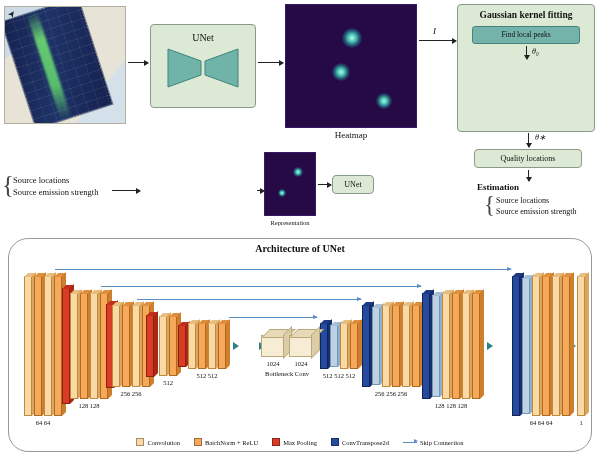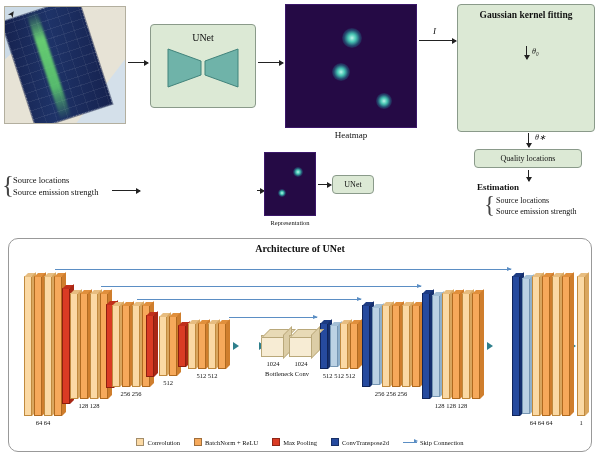--- a/index.html
+++ b/index.html
@@ -38,21 +38,21 @@
   .streak { position:absolute; left:32%; top:0; width:11px; height:100%; filter:blur(1px);
     background:linear-gradient(to bottom, rgba(96,210,110,0), rgba(110,220,115,.9) 25%, rgba(96,210,110,.85) 70%, rgba(96,210,110,0)); }
 
   
   .purple-img { background:#250a45; border:1px solid #3b1769; overflow:hidden; position:absolute; }
   .blob { position:absolute; border-radius:50%;
     background:radial-gradient(circle, #b9f5e9 0%, #46c4b2 28%, rgba(35,125,145,.55) 55%, rgba(37,10,69,0) 78%); }
 
   
   #arch { position:absolute; left:8px; top:238px; width:584px; height:214px;
-          border:1px solid #999; border-radius:10px; background:#fff; overflow:hidden; }
+          border:1px solid #999; border-radius:20px; background:#fff; overflow:hidden; }
   .arch-title { position:absolute; top:4px; left:0; width:100%; text-align:center;
                 font-weight:bold; font-size:10px; }
   .slab { position:absolute; border:1px solid var(--b); z-index:2; }
   .slab::before { content:""; position:absolute; left:-1px; top:-4px; width:calc(100% + 2px);
     height:4px; background:var(--t); transform:skewX(-45deg); transform-origin:bottom left; }
   .slab::after { content:""; position:absolute; right:-5px; top:-1px; width:4px; height:calc(100% + 2px);
     background:var(--s); transform:skewY(-45deg); transform-origin:top left; }
   .stage-label { position:absolute; font-size:6.5px; text-align:center; white-space:nowrap; z-index:3; }
   .cube { position:absolute; width:24px; height:22px; background:#f7ecd4; border:1px solid #b9a87a; z-index:2; }
   .cube::before { content:""; position:absolute; left:-1px; top:-7px; width:calc(100% + 2px); height:7px;
@@ -109,20 +109,21 @@
       <div class="blob" style="left: calc(75% - 8px); top: calc(79% - 8px); width: 16px; height: 16px;"></div>
     </div>
   <div class="abs caption" style="left:285px;top:130px;width:132px;">Heatmap</div>
 
   <div class="abs harrow" style="left:419px;top:40px;width:37px;"></div>
   <div class="abs italic" style="left:433px;top:26px;font-size:9px;">I</div>
 
   <div class="abs greenbox" style="left:457px;top:4px;width:138px;height:128px;align-items:flex-start;">
     <div class="abs bold" style="left:0;top:5px;width:100%;text-align:center;font-size:9.5px;">Gaussian kernel fitting</div>
   </div>
+  <div class="abs tealbox" style="left:472px;top:26px;width:108px;height:18px;">Find local peaks</div>
   <div class="abs varrow" style="left:526px;top:46px;height:13px;"></div>
   <div class="abs italic" style="left:532px;top:47px;font-size:8px;">θ₀</div>
 
   <div class="abs varrow" style="left:528px;top:133px;height:14px;"></div>
   <div class="abs italic" style="left:535px;top:133px;font-size:8px;">θ∗</div>
 
   <div class="abs greenbox" style="left:474px;top:149px;width:108px;height:19px;font-size:8px;">Quality locations</div>
 
   <div class="abs varrow" style="left:528px;top:170px;height:11px;"></div>
   <div class="abs bold" style="left:477px;top:182px;font-size:9px;">Estimation</div>

